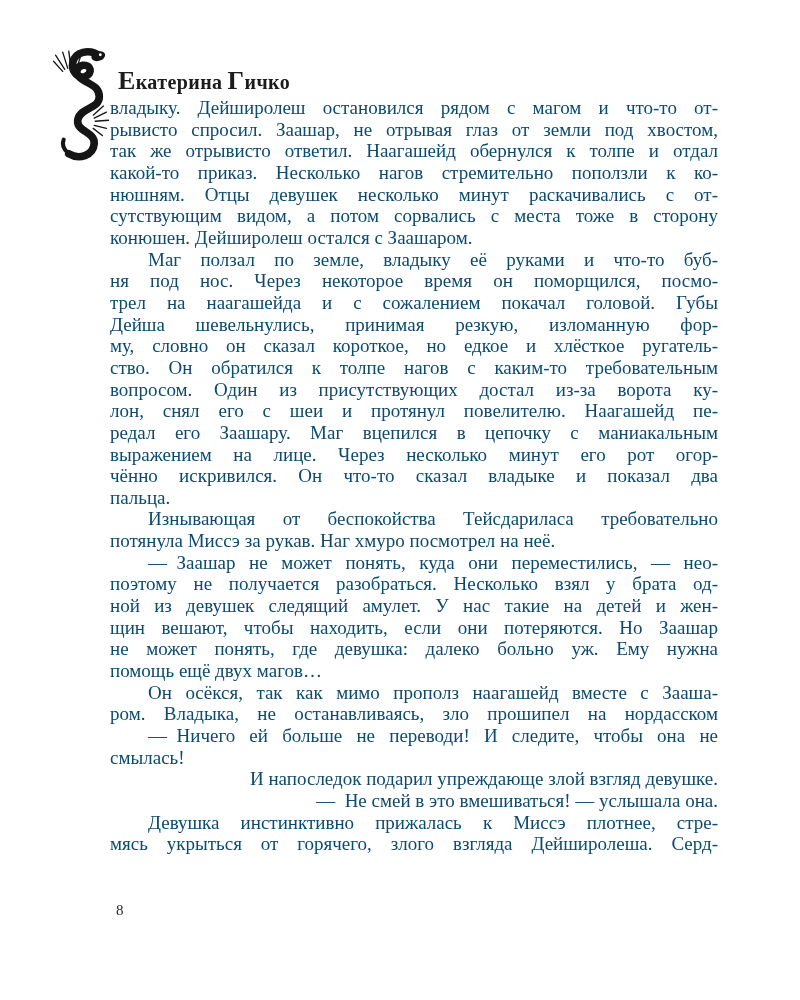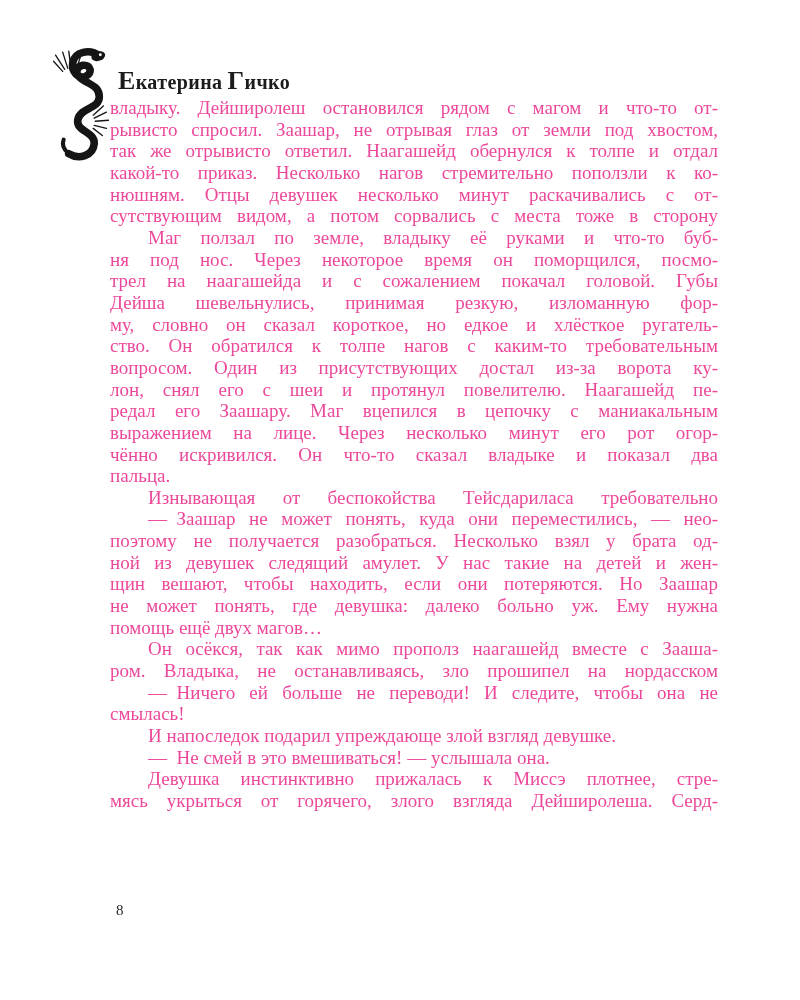--- a/index.html
+++ b/index.html
@@ -32,25 +32,25 @@
   .author span { display: inline-block; }
   .author span::first-letter { font-size: 26px; }
   .author span + span { margin-left: 5px; }
   .body-text {
     position: absolute;
     left: 110px;
     top: 97px;
     width: 608px;
     font-size: 19px;
     line-height: 21.66px;
-    color: #ec4899;
+    color: #0c4a6e;
   }
   .body-text .line { text-align: left; }
   .body-text .line.j { text-align: justify; text-align-last: justify; }
-  .body-text .line.ind { padding-left: 38px; }
+  .body-text .line.ind { padding-left: 38px; text-align: right; }
   .page-number {
     position: absolute;
     left: 116px;
     top: 902px;
     font-size: 15px;
     color: #2a2a2a;
   }
 </style>
 </head>
 <body>
@@ -85,33 +85,35 @@
     <span>Екатерина</span><span>Гичко</span>
   </div>
 
   <div class="body-text">
       <div class="line j">владыку. Дейширолеш остановился рядом с магом и что-то от-</div>
       <div class="line j">рывисто спросил. Заашар, не отрывая глаз от земли под хвостом,</div>
       <div class="line j">так же отрывисто ответил. Наагашейд обернулся к толпе и отдал</div>
       <div class="line j">какой-то приказ. Несколько нагов стремительно поползли к ко-</div>
       <div class="line j">нюшням. Отцы девушек несколько минут раскачивались с от-</div>
       <div class="line j">сутствующим видом, а потом сорвались с места тоже в сторону</div>
+      <div class="line">конюшен. Дейширолеш остался с Заашаром.</div>
       <div class="line j ind">Маг ползал по земле, владыку её руками и что-то буб-</div>
       <div class="line j">ня под нос. Через некоторое время он поморщился, посмо-</div>
       <div class="line j">трел на наагашейда и с сожалением покачал головой. Губы</div>
       <div class="line j">Дейша шевельнулись, принимая резкую, изломанную фор-</div>
       <div class="line j">му, словно он сказал короткое, но едкое и хлёсткое ругатель-</div>
       <div class="line j">ство. Он обратился к толпе нагов с каким-то требовательным</div>
       <div class="line j">вопросом. Один из присутствующих достал из-за ворота ку-</div>
       <div class="line j">лон, снял его с шеи и протянул повелителю. Наагашейд пе-</div>
       <div class="line j">редал его Заашару. Маг вцепился в цепочку с маниакальным</div>
       <div class="line j">выражением на лице. Через несколько минут его рот огор-</div>
       <div class="line j">чённо искривился. Он что-то сказал владыке и показал два</div>
       <div class="line">пальца.</div>
       <div class="line j ind">Изнывающая от беспокойства Тейсдариласа требовательно</div>
+      <div class="line">потянула Миссэ за рукав. Наг хмуро посмотрел на неё.</div>
       <div class="line j ind">— Заашар не может понять, куда они переместились, — нео-</div>
       <div class="line j">поэтому не получается разобраться. Несколько взял у брата од-</div>
       <div class="line j">ной из девушек следящий амулет. У нас такие на детей и жен-</div>
       <div class="line j">щин вешают, чтобы находить, если они потеряются. Но Заашар</div>
       <div class="line j">не может понять, где девушка: далеко больно уж. Ему нужна</div>
       <div class="line">помощь ещё двух магов…</div>
       <div class="line j ind">Он осёкся, так как мимо прополз наагашейд вместе с Зааша-</div>
       <div class="line j">ром. Владыка, не останавливаясь, зло прошипел на нордасском</div>
       <div class="line j ind">— Ничего ей больше не переводи! И следите, чтобы она не</div>
       <div class="line">смылась!</div>

